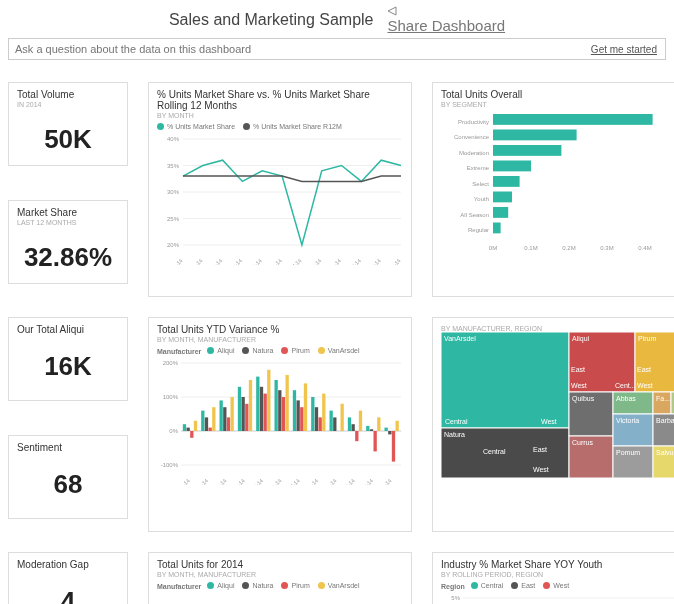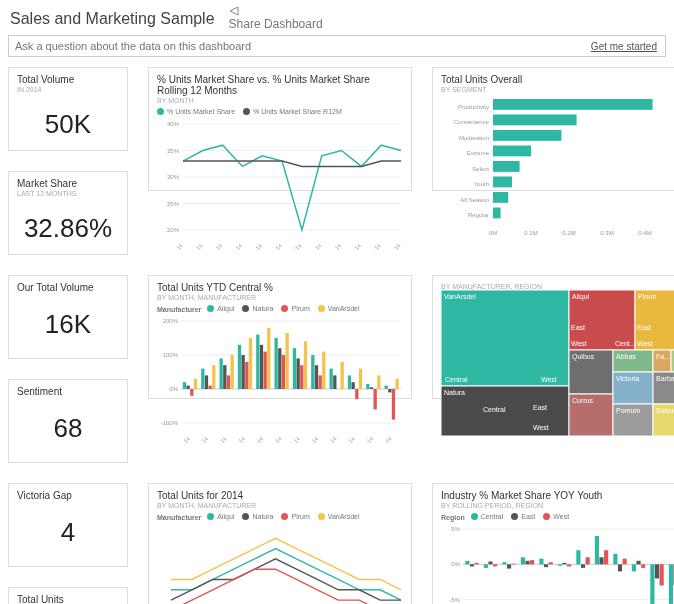--- a/index.html
+++ b/index.html
@@ -8,37 +8,39 @@
     background: #fff;
     color: #333;
     width: 674px;
     height: 604px;
     font-size: 11px;
   }
   .header {
     display: flex;
     align-items: center;
     padding: 6px 10px 4px;
+    justify-content: center;
   }
   .header .title {
     font-size: 16px;
     font-weight: 400;
     color: #444;
   }
   .header .share {
     margin-left: 14px;
-    font-size: 12px;
+    font-size: 15px;
     color: #777;
     cursor: pointer;
+    text-decoration: underline;
   }
   .header .share svg { vertical-align: -2px; margin-right: 3px; }
   .qna {
     display: flex;
     align-items: center;
-    margin: 0 8px 10px;
+    margin: 0 8px 22px;
     border: 1px solid #ccc;
   }
   .qna input {
     flex: 1;
     border: none;
     padding: 4px 6px;
     font-size: 11px;
     color: #888;
     outline: none;
   }
@@ -66,23 +68,23 @@
   .tile .t-title { font-size: 10px; color: #333; font-weight: 400; }
   .tile .t-sub { font-size: 7px; color: #aaa; text-transform: uppercase; margin-top: 1px; }
   .kpi {
     height: 84px;
   }
   .kpi .val {
     font-size: 26px;
     color: #222;
     text-align: center;
     margin-top: 16px;
-    font-weight: 400;
-  }
-  .chart-tile { height: 124px; }
+    font-weight: 700;
+  }
+  .chart-tile { height: 215px; }
   .tall { grid-row: span 2; }
   .legend { font-size: 7px; color: #777; margin: 4px 0; }
   .legend .item { display: inline-flex; align-items: center; margin-right: 8px; }
   .legend .sw { width: 7px; height: 7px; border-radius: 50%; margin-right: 3px; display: inline-block; }
   svg { display: block; }
   .treemap rect { stroke: #fff; stroke-width: 1; }
   .treemap text { fill: #fff; font-size: 7px; pointer-events: none; }
 </style>
 </head>
 <body>
@@ -171,26 +173,26 @@
       </svg>
   </div>
 
   <div class="tile kpi">
     <div class="t-title">Market Share</div>
     <div class="t-sub">LAST 12 MONTHS</div>
     <div class="val">32.86%</div>
   </div>
 
   <div class="tile kpi">
-    <div class="t-title">Our Total Volume</div>
+    <div class="t-title">Our Total Aliqui</div>
     <div class="val">16K</div>
   </div>
 
   <div class="tile chart-tile tall">
-    <div class="t-title">Total Units YTD Central %</div>
+    <div class="t-title">Total Units YTD Variance %</div>
     <div class="t-sub">BY MONTH, MANUFACTURER</div>
     <div class="legend" id="leg-ytd_variance"><b style="margin-right:6px">Manufacturer</b><span class="item"><span class="sw" style="background:#2EB8A3"></span>Aliqui</span><span class="item"><span class="sw" style="background:#555555"></span>Natura</span><span class="item"><span class="sw" style="background:#E15555"></span>Pirum</span><span class="item"><span class="sw" style="background:#F1C44D"></span>VanArsdel</span></div>
     <svg id="svg-ytd_variance" width="248" height="126">
         <line x1="24" x2="244" y1="106" y2="106" stroke="#eee"></line>
         <text x="21" y="108" text-anchor="end" font-size="6" fill="#999">-100%</text>
         <line x1="24" x2="244" y1="72.00000000000001" y2="72.00000000000001" stroke="#ccc"></line>
         <text x="21" y="74.00000000000001" text-anchor="end" font-size="6" fill="#999">0%</text>
         <line x1="24" x2="244" y1="38.00000000000001" y2="38.00000000000001" stroke="#eee"></line>
         <text x="21" y="40.00000000000001" text-anchor="end" font-size="6" fill="#999">100%</text>
         <line x1="24" x2="244" y1="4" y2="4" stroke="#eee"></line>
@@ -299,21 +301,21 @@
         <text x="196" y="56" font-size="6">West</text>
       </svg>
   </div>
 
   <div class="tile kpi">
     <div class="t-title">Sentiment</div>
     <div class="val">68</div>
   </div>
 
   <div class="tile kpi">
-    <div class="t-title">Victoria Gap</div>
+    <div class="t-title">Moderation Gap</div>
     <div class="val">4</div>
   </div>
 
   <div class="tile chart-tile tall">
     <div class="t-title">Total Units for 2014</div>
     <div class="t-sub">BY MONTH, MANUFACTURER</div>
     <div class="legend" id="leg-units_2014"><b style="margin-right:6px">Manufacturer</b><span class="item"><span class="sw" style="background:#2EB8A3"></span>Aliqui</span><span class="item"><span class="sw" style="background:#555555"></span>Natura</span><span class="item"><span class="sw" style="background:#E15555"></span>Pirum</span><span class="item"><span class="sw" style="background:#F1C44D"></span>VanArsdel</span></div>
     <svg id="svg-units_2014" width="248" height="126">
         <path d="M14,64.7878787878788L34.90909090909091,64.7878787878788L55.81818181818182,54.484848484848484L76.72727272727272,44.18181818181818L97.63636363636364,33.878787878787875L118.54545454545455,23.575757575757578L139.45454545454544,33.878787878787875L160.36363636363637,44.18181818181818L181.27272727272728,54.484848484848484L202.1818181818182,64.7878787878788L223.0909090909091,64.7878787878788L244,75.0909090909091" fill="none" stroke="#2EB8A3" stroke-width="1.4"></path>
         <path d="M14,75.0909090909091L34.90909090909091,64.7878787878788L55.81818181818182,54.484848484848484L76.72727272727272,54.484848484848484L97.63636363636364,44.18181818181818L118.54545454545455,33.878787878787875L139.45454545454544,44.18181818181818L160.36363636363637,54.484848484848484L181.27272727272728,64.7878787878788L202.1818181818182,64.7878787878788L223.0909090909091,75.0909090909091L244,75.0909090909091" fill="none" stroke="#555555" stroke-width="1.4"></path>

